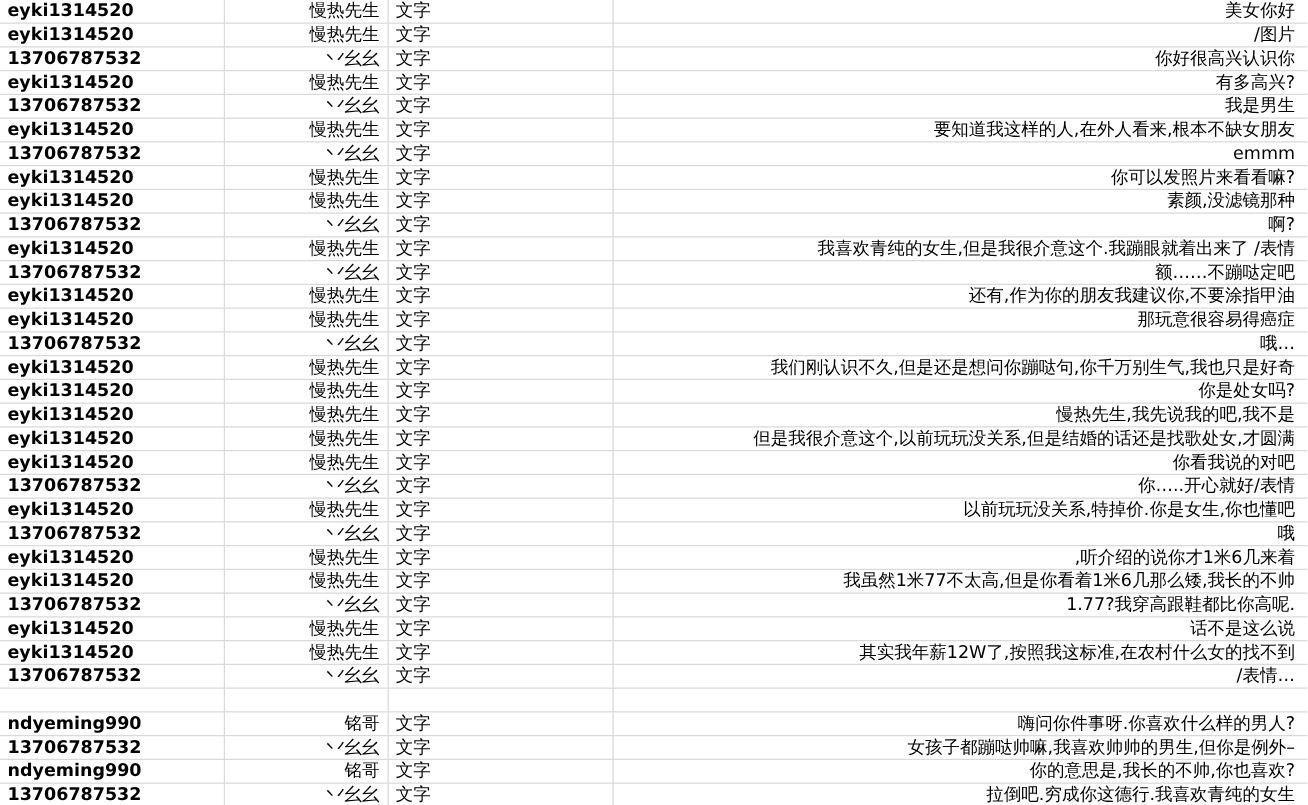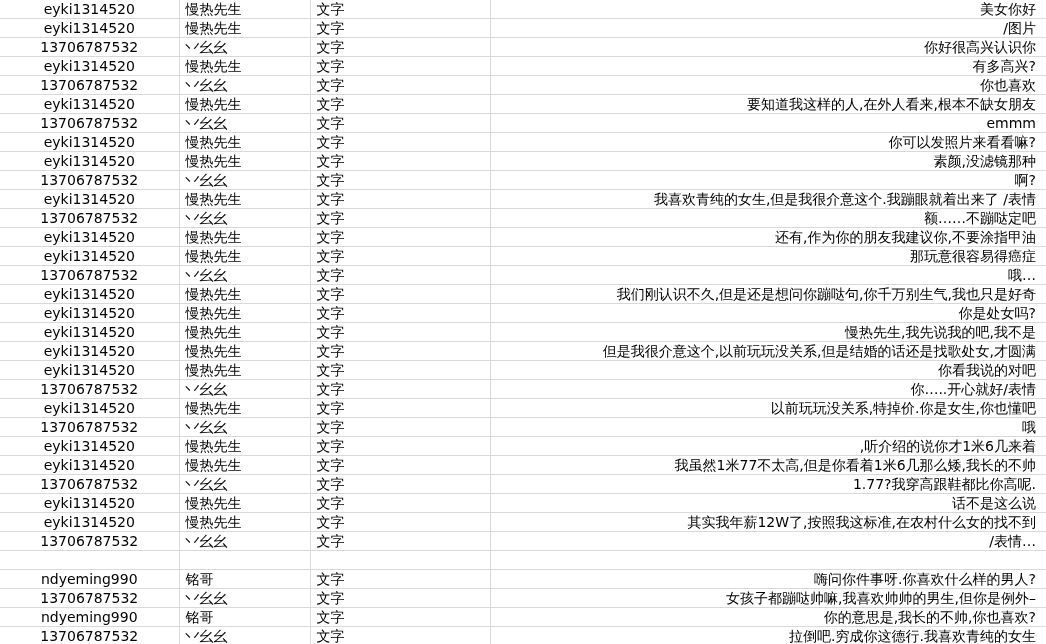--- a/index.html
+++ b/index.html
@@ -27,22 +27,22 @@
     padding: 0 6px;
     white-space: nowrap;
     overflow: hidden;
     vertical-align: middle;
   }
   col.c-id    { width: 179px; }
   col.c-name  { width: 131px; }
   col.c-type  { width: 180px; }
   col.c-msg   { width: 556px; }
 
-  td.id   { text-align: center; border-right: 1px solid #d9d9d9; }
-  td.name { text-align: left; border-right: 1px solid #d9d9d9; }
+  td.id   { border-right: 1px solid #d9d9d9; font-weight: bold; }
+  td.name { text-align: right; border-right: 1px solid #d9d9d9; }
   td.type { text-align: left; border-right: 1px solid #d9d9d9; }
   td.msg  { text-align: right; padding-right: 10px; margin-left: 24px; }
 
   tr.blank td {
     height: 18px;
     border-bottom: 1px solid #d9d9d9;
   }
   tr.blank td.msg { }
 </style>
 </head>
@@ -77,21 +77,21 @@
       <tr>
         <td class="id">eyki1314520</td>
         <td class="name">慢热先生</td>
         <td class="type">文字</td>
         <td class="msg">有多高兴?</td>
       </tr>
       <tr>
         <td class="id">13706787532</td>
         <td class="name">丷幺幺</td>
         <td class="type">文字</td>
-        <td class="msg">你也喜欢</td>
+        <td class="msg">我是男生</td>
       </tr>
       <tr>
         <td class="id">eyki1314520</td>
         <td class="name">慢热先生</td>
         <td class="type">文字</td>
         <td class="msg">要知道我这样的人,在外人看来,根本不缺女朋友</td>
       </tr>
       <tr>
         <td class="id">13706787532</td>
         <td class="name">丷幺幺</td>

